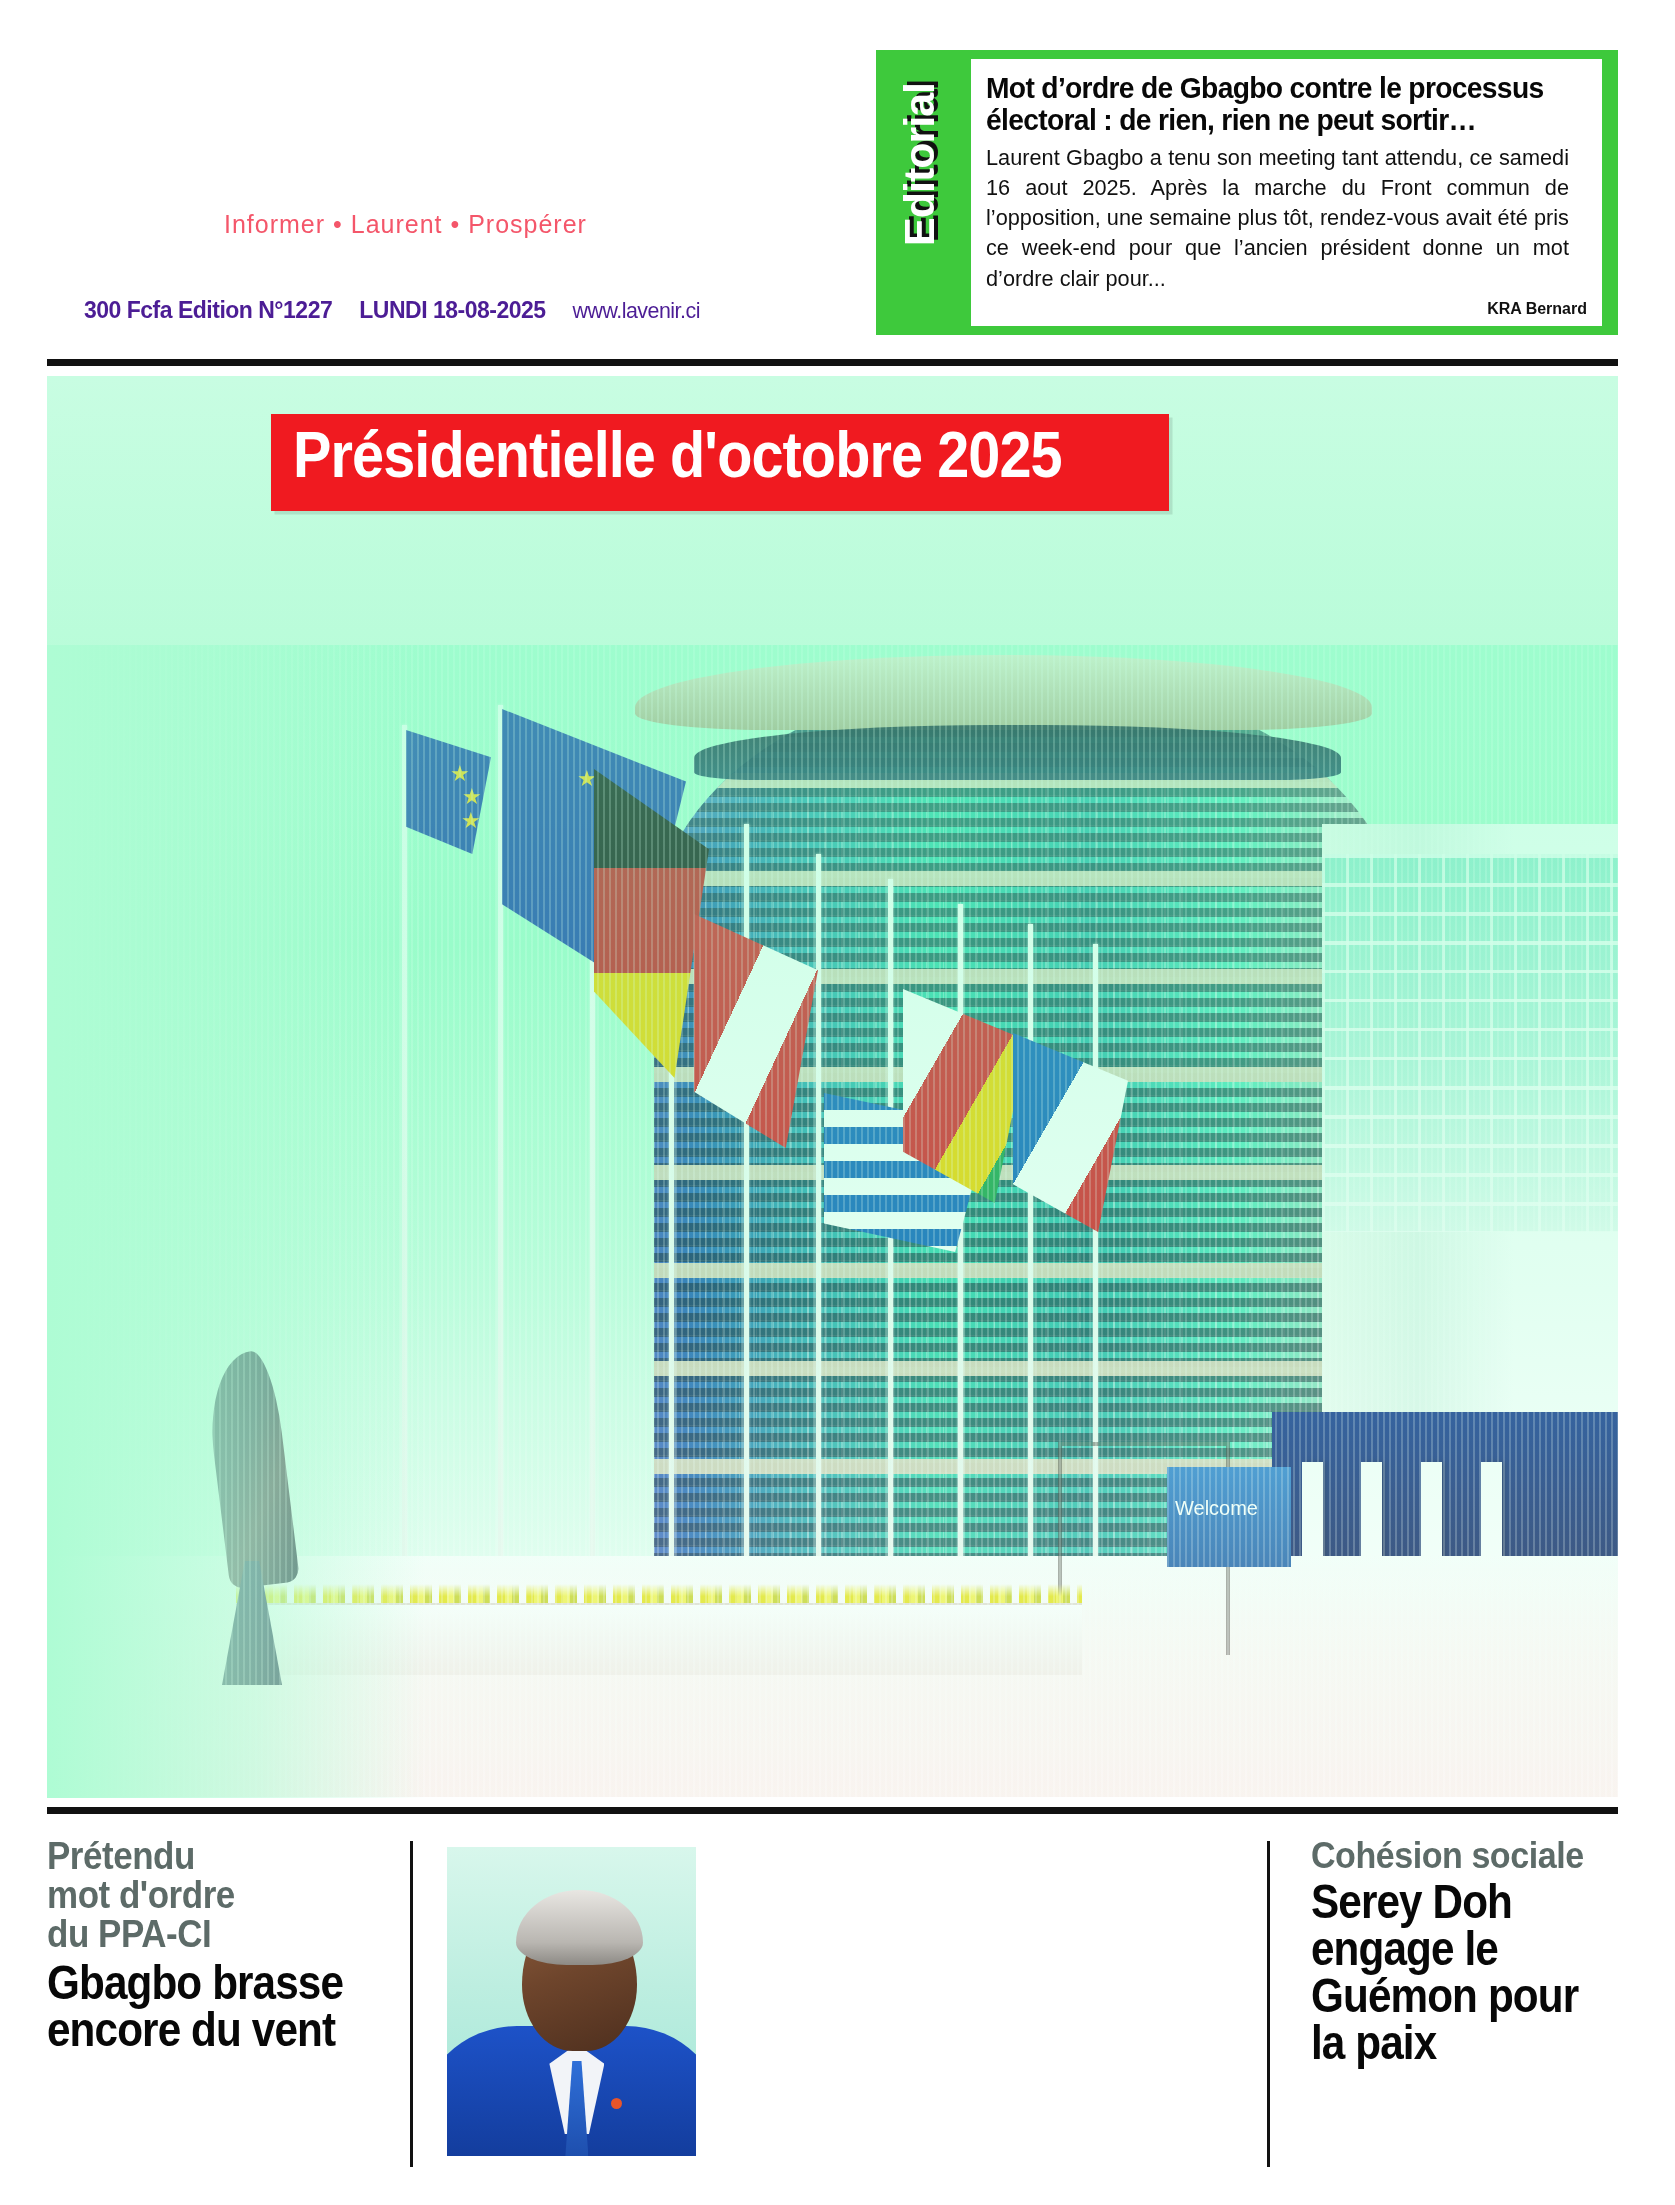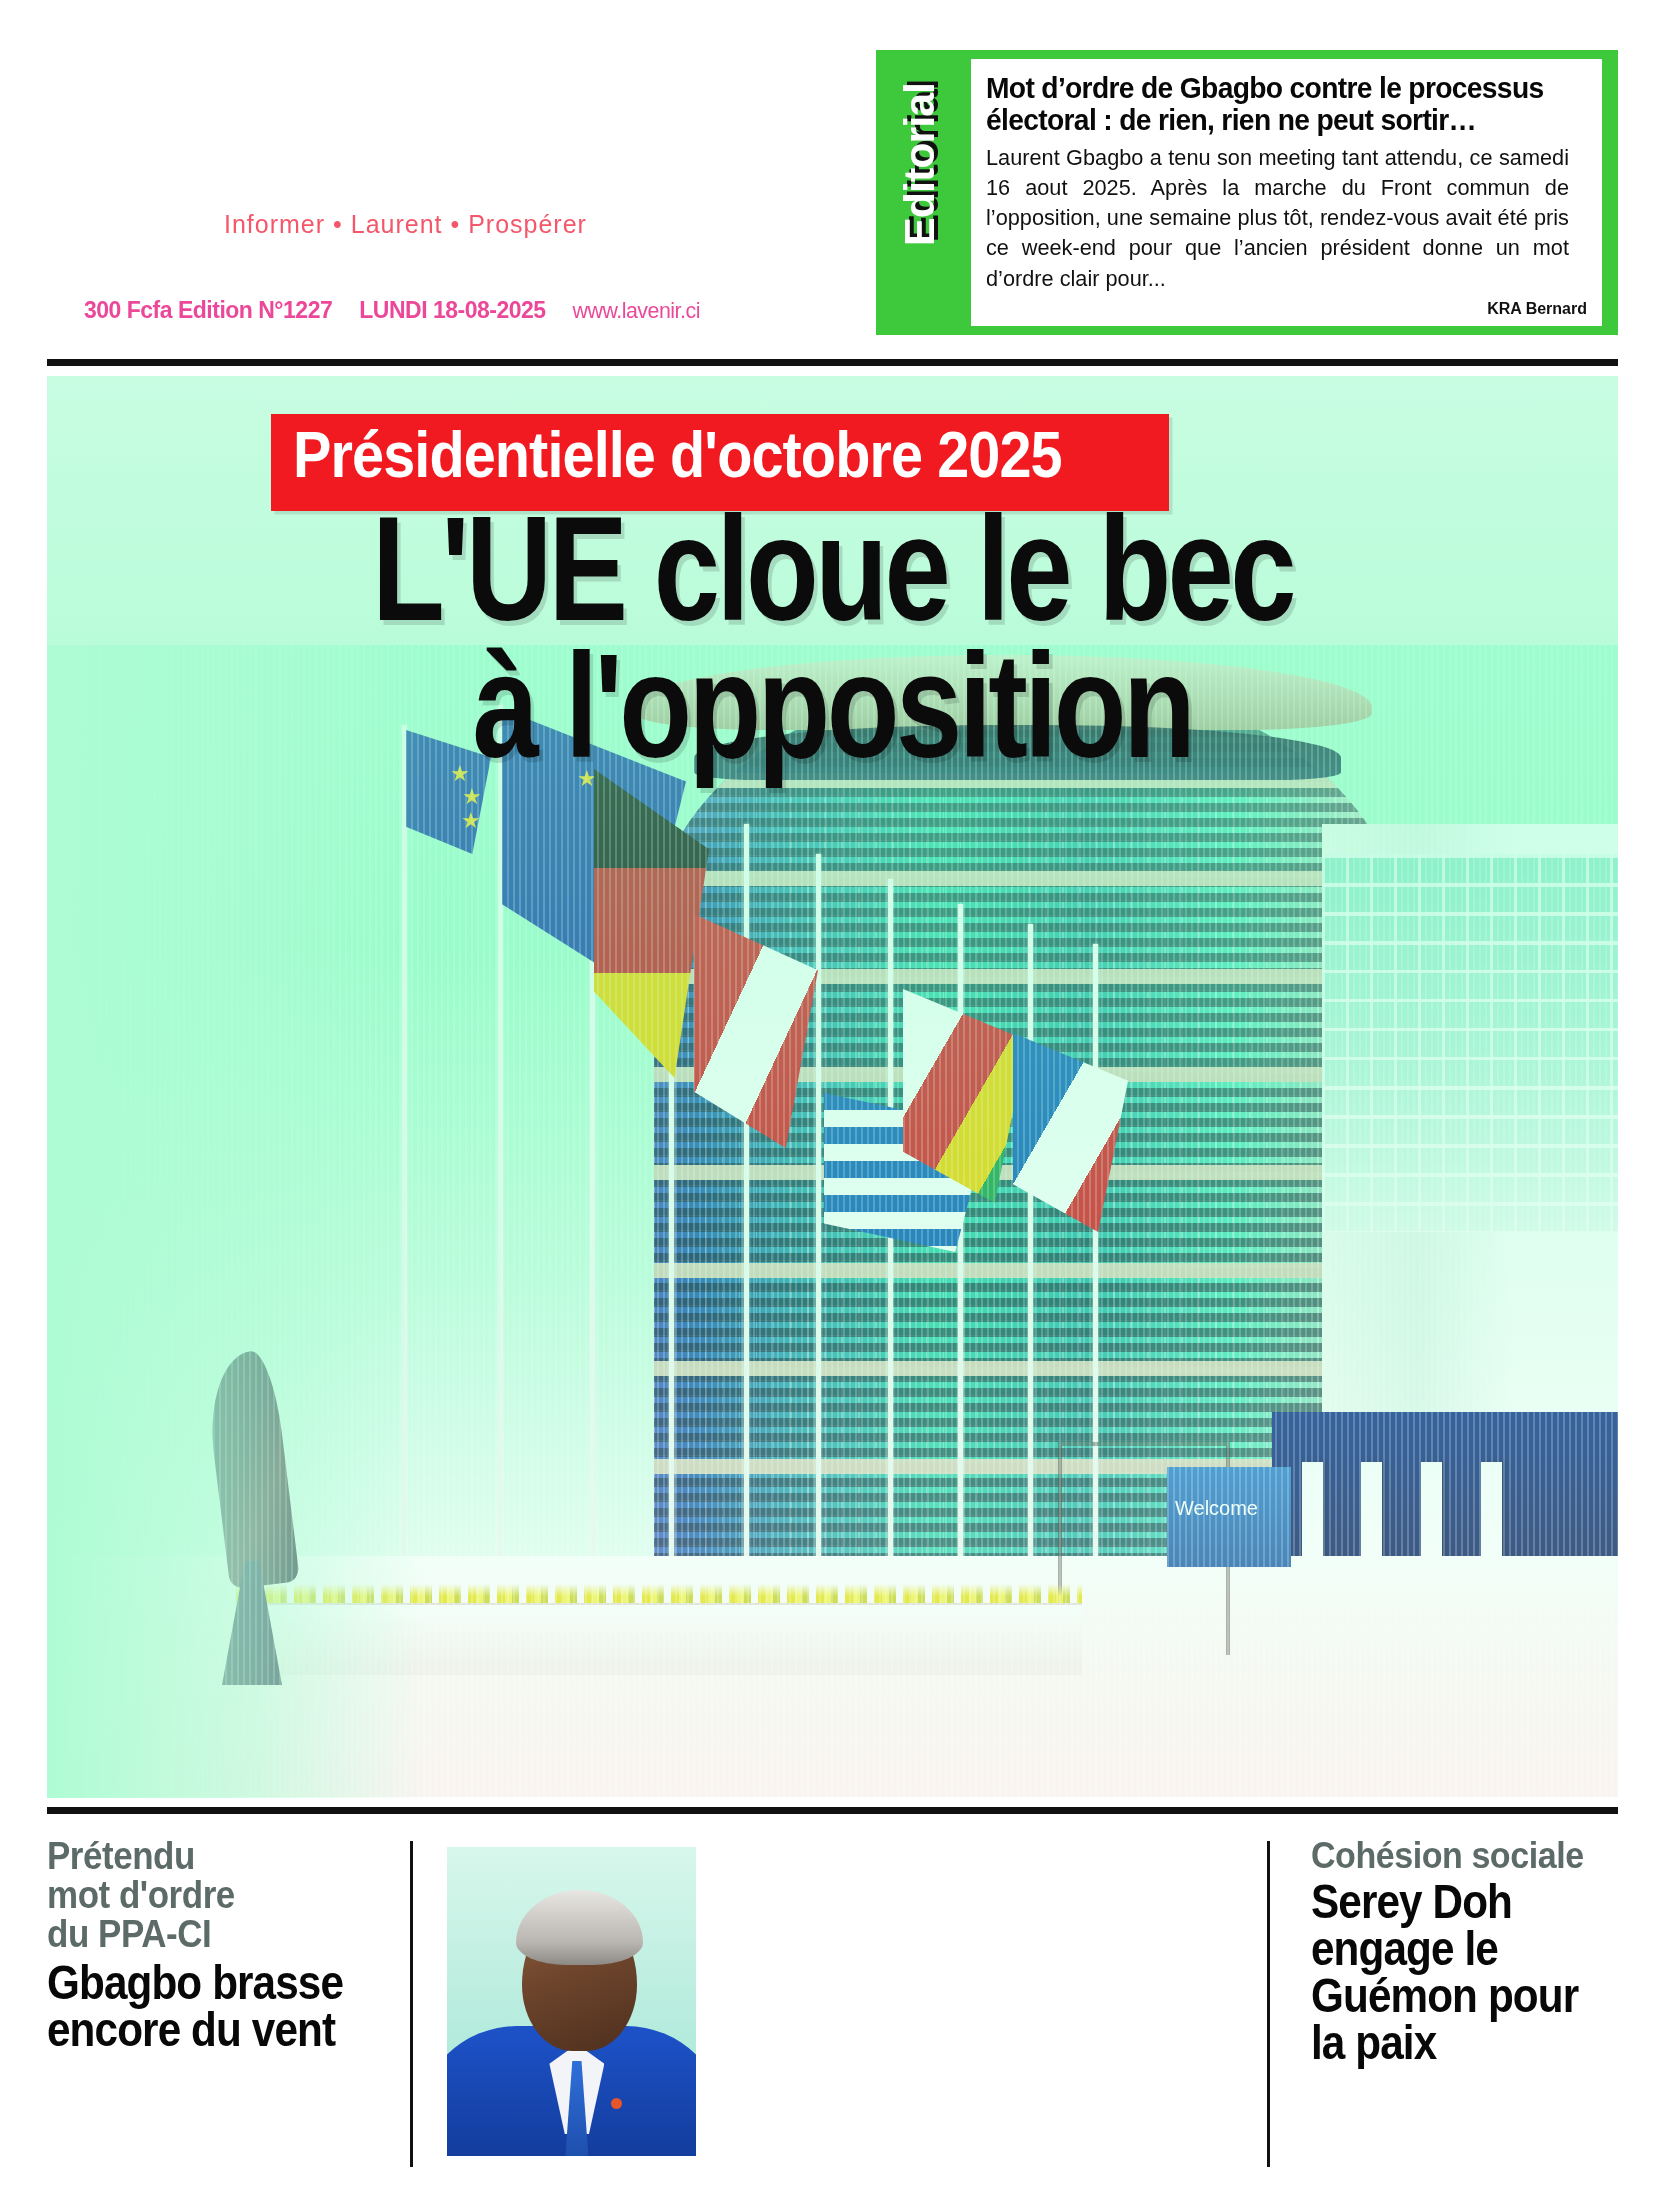--- a/index.html
+++ b/index.html
@@ -43,21 +43,21 @@
   #logo-quill{
     position:absolute;left:106px;top:29px;width:65px;height:85px;
   }
   #logo-slogan{
     position:absolute;left:164px;top:175px;
     font-size:25px;color:#f4566a;letter-spacing:1px;white-space:nowrap;
     font-family:"Liberation Sans", sans-serif;
   }
   #folio-line{
     position:absolute;left:84px;top:297px;
-    font-size:23px;font-weight:bold;color:#ec4899;white-space:nowrap;
+    font-size:23px;font-weight:bold;color:#4c1d95;white-space:nowrap;
     letter-spacing:-0.5px;
   }
   #folio-line .gap{display:inline-block;width:27px;}
   #folio-url{font-weight:normal;font-size:21.4px;}
 
   
   #editorial-box{
     position:absolute;left:876px;top:50px;width:742px;height:285px;
     background:#3ec93c;box-sizing:border-box;padding:9px 8px 9px 0;
   }
@@ -427,24 +427,20 @@
 
     <div id="streaks"></div>
     <div id="greenwash"></div>
     <div id="hero-fade-left"></div>
   </div>
 
   <div id="kicker-banner">
     <span id="kicker-text">Présidentielle d'octobre 2025</span>
   </div>
 
-  <div id="headline">
-    <div class="hl-line">L'UE cloue le bec</div>
-    <div class="hl-line">à l'opposition</div>
-  </div>
 </div>
 
 <div class="hrule" id="rule-bottom"></div>
 
 <div id="teasers">
 
   <div class="tz" id="tz-left">
     <div class="kicker">
       <div>Prétendu</div>
       <div>mot d'ordre</div>

